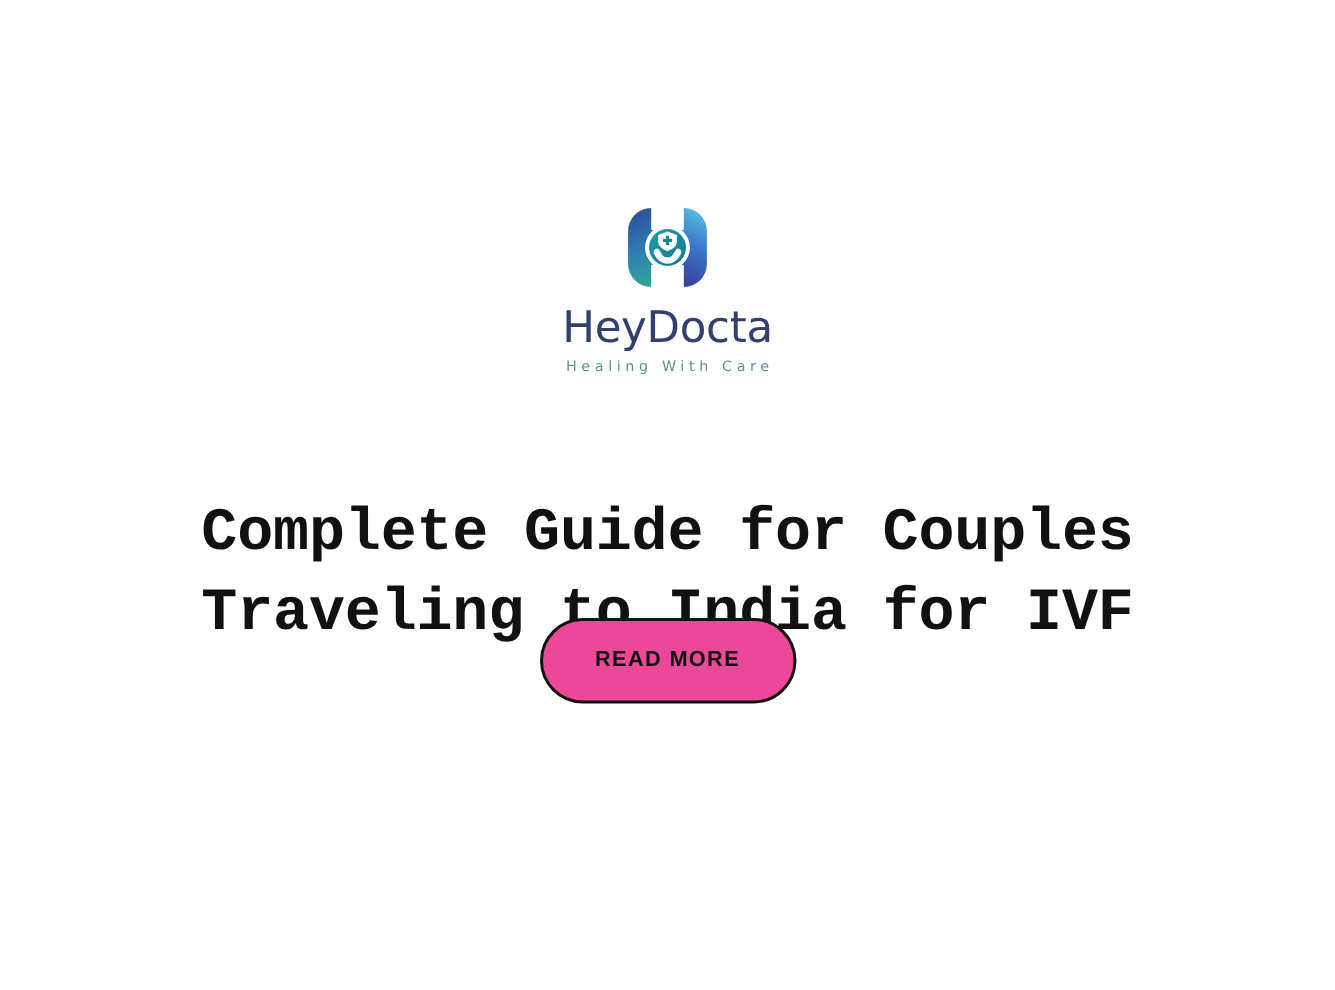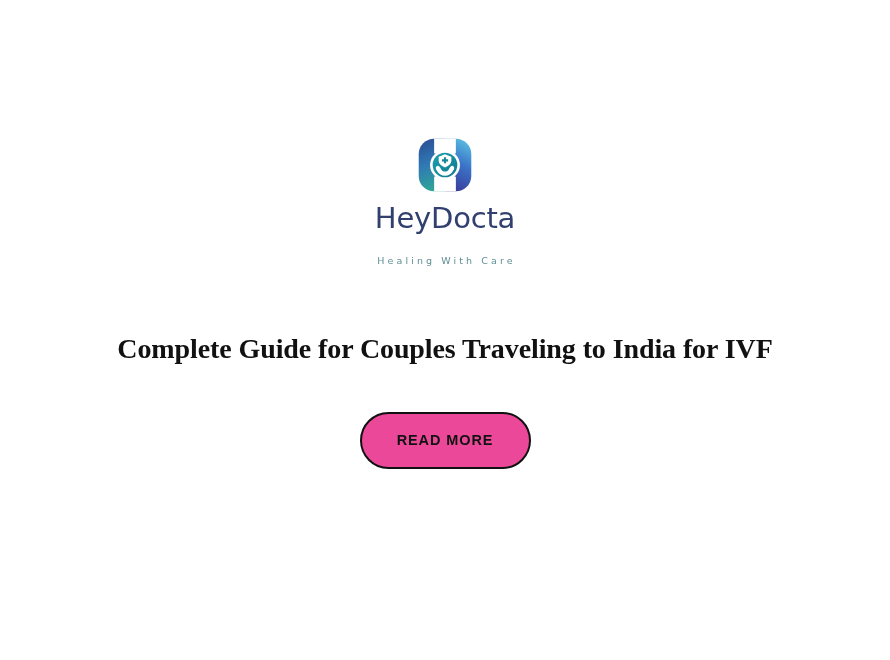--- a/index.html
+++ b/index.html
@@ -43,41 +43,41 @@
     font-family: "DejaVu Sans", sans-serif;
     font-size: 29px;
     font-weight: 400;
     letter-spacing: -0.2px;
     color: #31406f;
     line-height: 1;
     white-space: nowrap;
   }
 
   .logo-tagline {
-    margin-top: 23px;
+    margin-top: 7px;
     font-family: "DejaVu Sans", sans-serif;
     font-size: 9.5px;
     font-weight: 400;
     letter-spacing: 3.1px;
     color: #5f8f96;
     line-height: 1;
     white-space: nowrap;
     text-indent: 3.1px;
   }
 
   
   .headline {
     position: absolute;
     left: 60px;
     right: 60px;
     top: 330px;
     margin: 0;
     text-align: center;
-    font-family: Liberation Serif, serif;
-    font-size: 28px;
+    font-family: Liberation Mono, monospace;
+    font-size: 40px;
     font-weight: bold;
     line-height: 1.33;
     color: #111111;
     letter-spacing: -0.1px;
   }
 
   
   .cta-wrap {
     position: absolute;
     left: 0;

